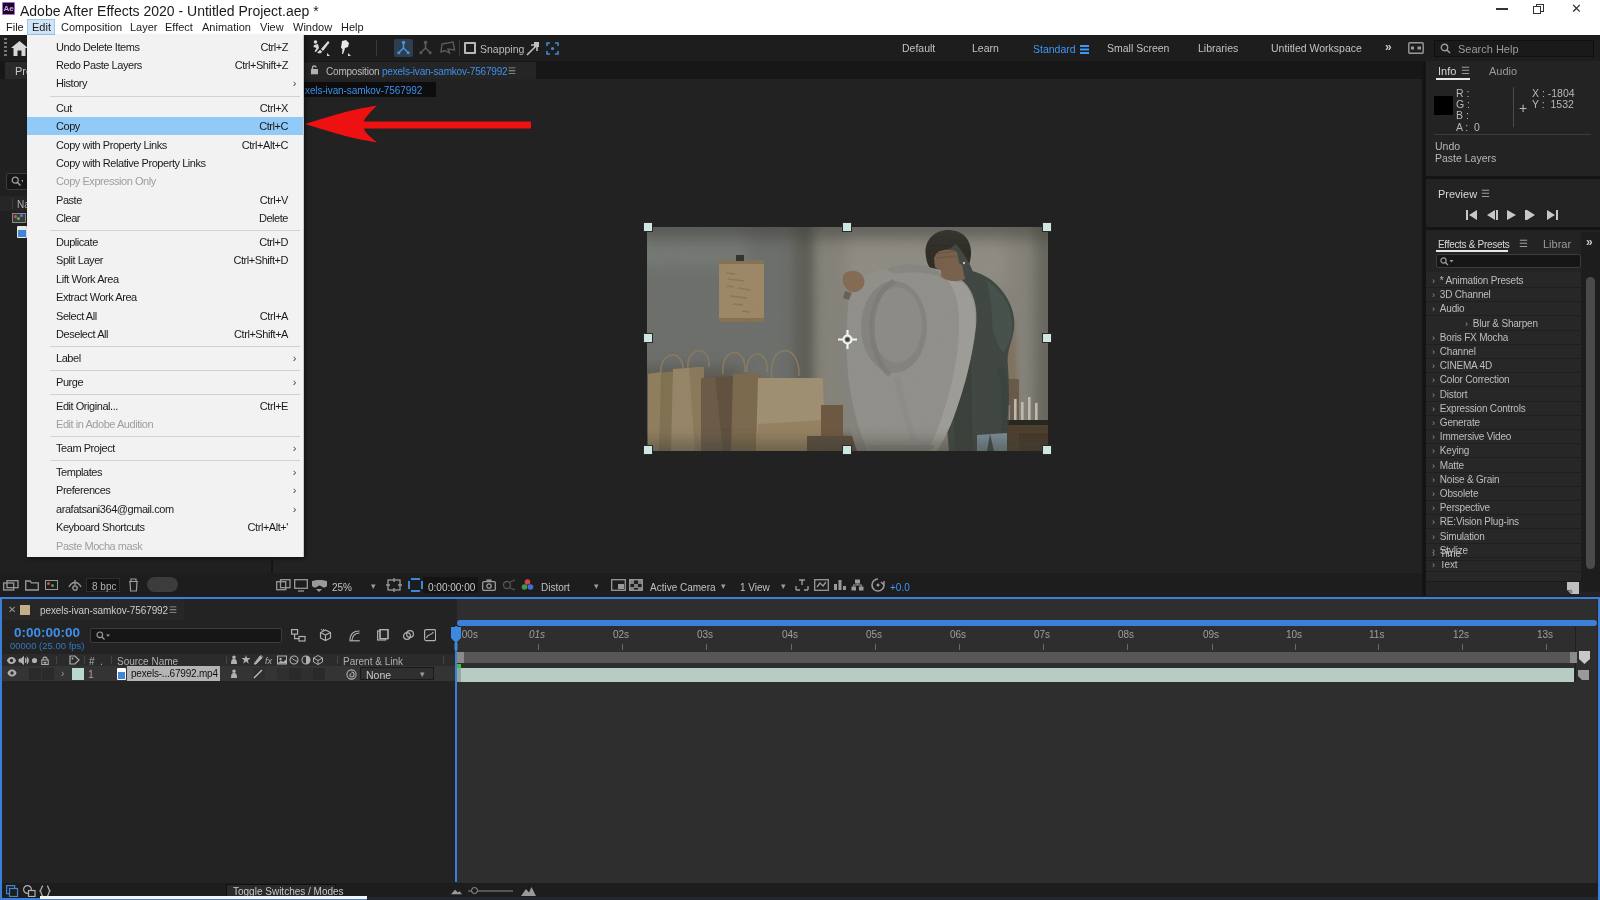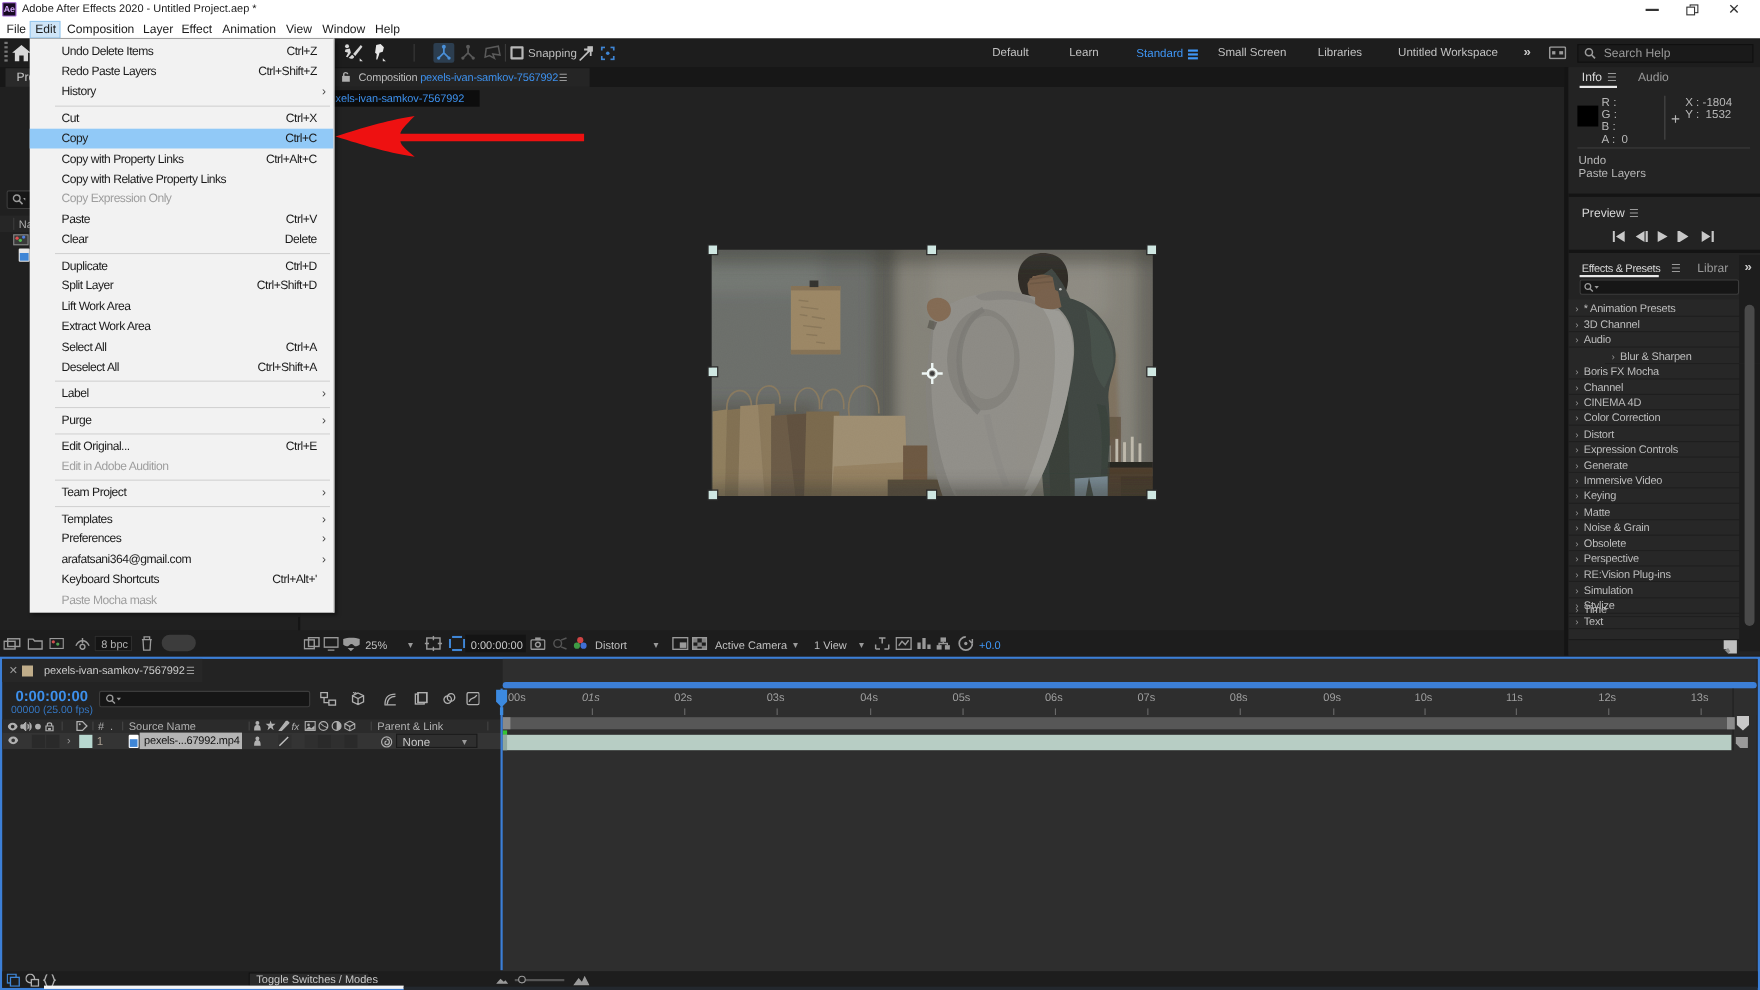--- a/index.html
+++ b/index.html
@@ -6,21 +6,21 @@
   #app{position:relative;width:1600px;height:900px;background:#1e1e1e;overflow:hidden;
        font-family:"Liberation Sans",sans-serif;-webkit-font-smoothing:antialiased;}
   .abs{position:absolute;}
   .txt{white-space:nowrap;}
 </style></head>
 <body>
 <div id="app">
 
   <div class="abs" style="left:0;top:0;width:1600px;height:34.5px;background:#ffffff;"></div>
   <div class="abs" style="left:2px;top:2px;width:13px;height:13px;background:#170a22;border:1.5px solid #a468d8;border-radius:1px;color:#cfa3f5;font-size:8px;font-weight:bold;text-align:center;line-height:12px;">Ae</div>
-  <div class="abs txt" style="left:20px;top:3px;font-size:10px;color:#1a1a1a;">Adobe After Effects 2020 - Untitled Project.aep *</div>
+  <div class="abs txt" style="left:20px;top:3px;font-size:14px;color:#1a1a1a;">Adobe After Effects 2020 - Untitled Project.aep *</div>
 
   <div class="abs" style="left:1496px;top:8px;width:12px;height:1.5px;background:#333;"></div>
   <div class="abs" style="left:1536px;top:4px;width:8px;height:8px;border:1px solid #333;"></div>
   <div class="abs" style="left:1533px;top:6px;width:8px;height:8px;border:1px solid #333;background:#fff;"></div>
   <div class="abs txt" style="left:1571px;top:1px;font-size:13px;color:#333;">✕</div>
 
   <div id="menubar">
     <div class="abs" style="left:26.5px;top:19px;width:28.5px;height:15.5px;background:#cfe5f7;border:1px solid #9ac9ee;"></div>
     <div class="abs txt mb" style="left:6px;top:21px;">File</div>
     <div class="abs txt mb" style="left:32px;top:21px;">Edit</div>

